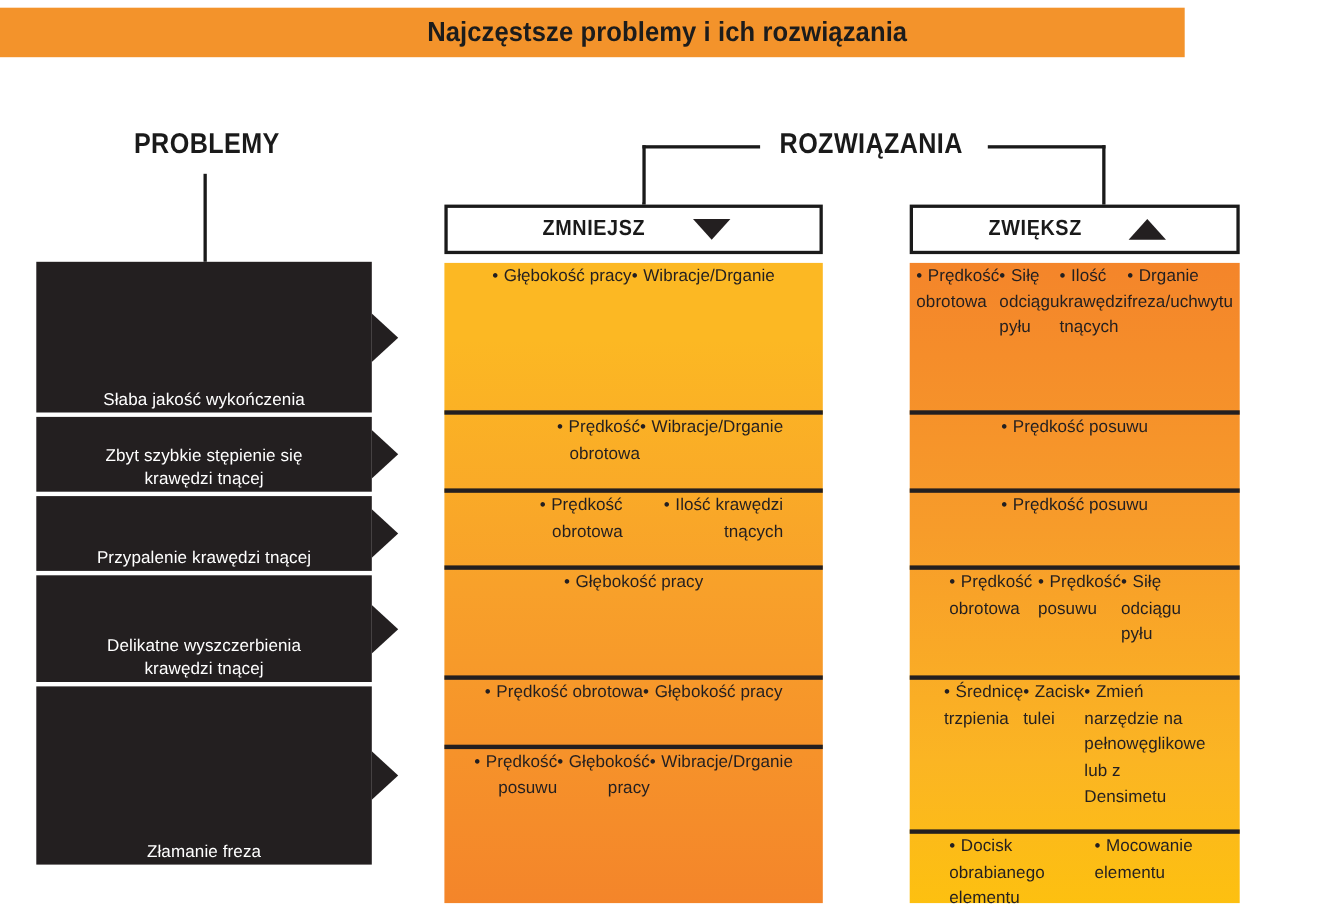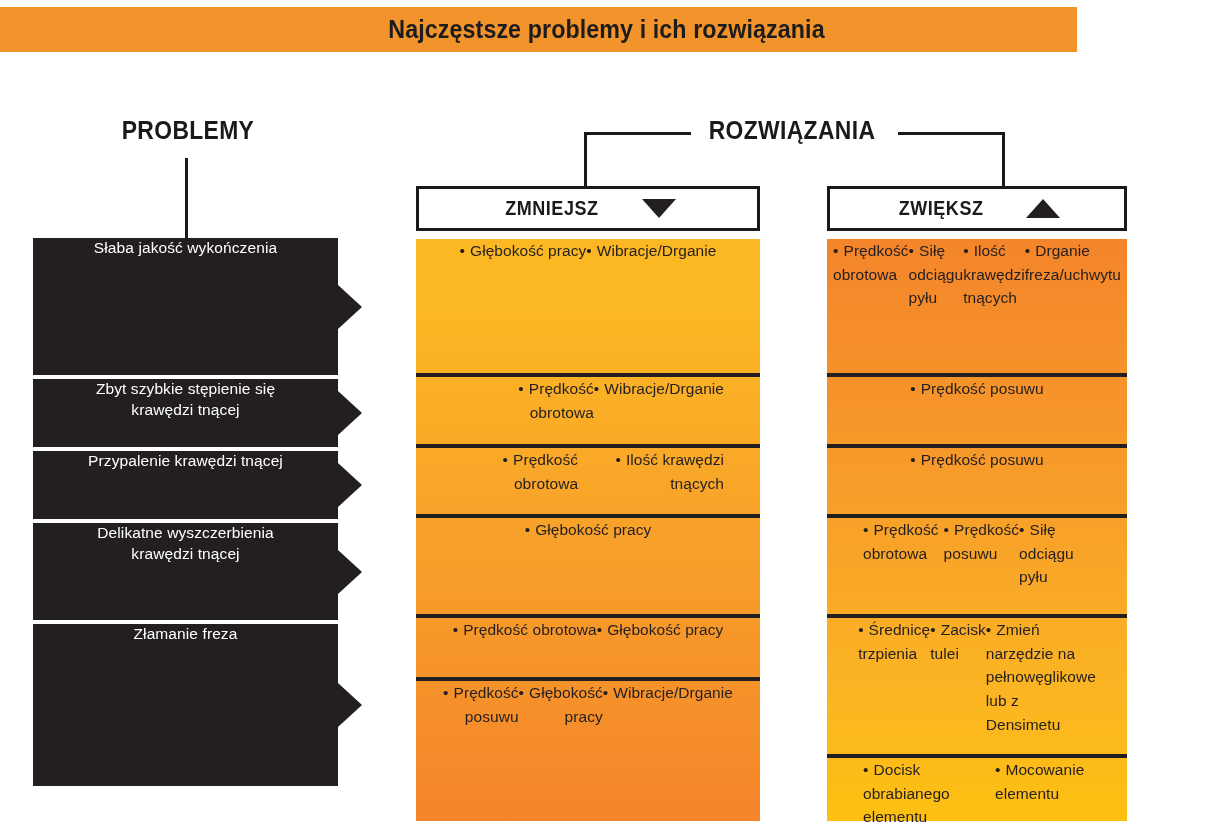--- a/index.html
+++ b/index.html
@@ -79,21 +79,21 @@
     left: 33px;
     top: 238px;
     width: 305px;
   }
   .problem-row {
     position: relative;
     background: #231f20;
     margin-bottom: 4px;
     box-sizing: border-box;
     display: flex;
-    align-items: flex-start;
+    align-items: flex-end;
     justify-content: center;
   }
   .problem-label {
     color: #ffffff;
     font-size: 15.5px;
     line-height: 1.35;
     text-align: center;
     padding: 0 14px;
     font-weight: normal;
     letter-spacing: 0.1px;
@@ -109,21 +109,21 @@
     border-top: 22px solid transparent;
     border-bottom: 22px solid transparent;
     border-left: 24px solid #231f20;
   }
 
   
   .solution-col {
     position: absolute;
     top: 186px;
   }
-  #col-decrease { left: 416px; width: 344px; }
+  #col-decrease { left: 404px; width: 344px; }
   #col-increase { left: 827px; width: 300px; border-radius: 31px; }
 
   .sol-header {
     position: relative;
     height: 45px;
     background: #ffffff;
     border: 3px solid #1a1a1a;
     box-sizing: border-box;
     display: flex;
     align-items: center;

